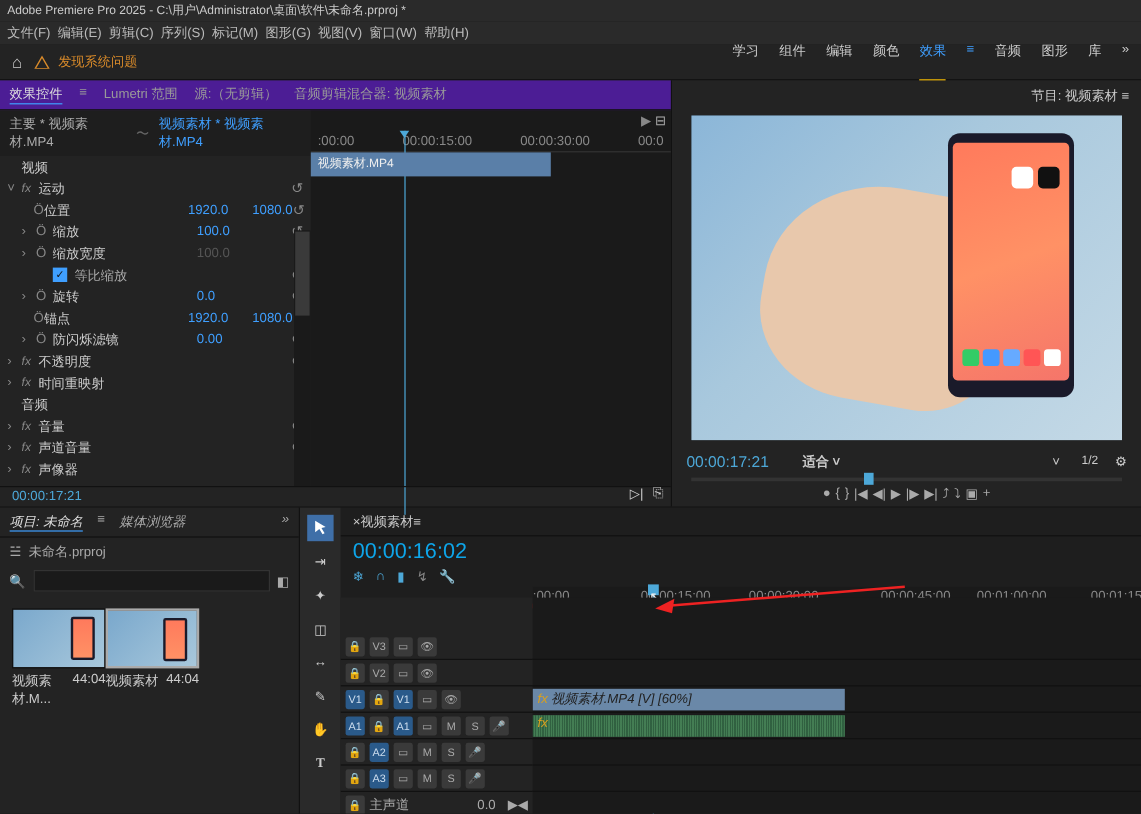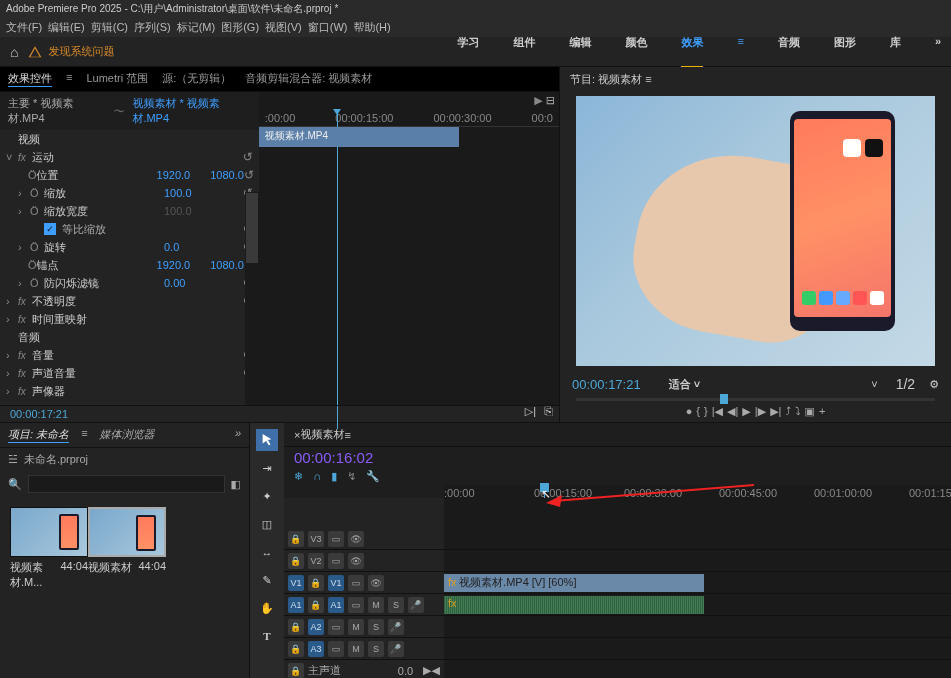--- a/index.html
+++ b/index.html
@@ -3,42 +3,42 @@
 <meta charset="utf-8">
 <style>
 * { margin: 0; padding: 0; box-sizing: border-box; font-family: "Microsoft YaHei", Arial, sans-serif; font-size: 11px; }
 body { background: #1e1e1e; color: #aaa; width: 951px; height: 678px; overflow: hidden; }
 .titlebar { background: #2a2a2a; padding: 2px 6px; color: #ccc; font-size: 10px; }
 .menubar { background: #2a2a2a; padding: 2px 6px; color: #bbb; font-size: 11px; display: flex; gap: 6px; }
 .menubar span { cursor: pointer; }
 .topbar { background: #232323; height: 30px; display: flex; align-items: center; padding: 0 10px; border-bottom: 1px solid #111; }
 .topbar .warn { color: #d88a2a; margin-left: 10px; display: flex; align-items: center; gap: 6px; }
 .topbar .warn svg { width: 14px; height: 14px; }
-.top-tabs { margin-left: auto; display: flex; gap: 34px; color: #ccc; font-weight: bold; }
+.top-tabs { margin-left: auto; display: flex; gap: 17px; color: #ccc; }
 .top-tabs .active { color: #3f9fff; border-bottom: 2px solid #eab308; padding-bottom: 16px; text-align: center; }
 .top-tabs span { cursor: pointer; }
 .main { display: flex; height: 355px; }
 .left-panel { width: 560px; display: flex; flex-direction: column; background: #232323; border-right: 1px solid #111; }
-.panel-tabs { display: flex; padding: 4px 8px; border-bottom: 1px solid #111; gap: 14px; color: #999; background: #000000; }
+.panel-tabs { display: flex; padding: 4px 8px; border-bottom: 1px solid #111; gap: 14px; color: #999; background: #4c1d95; }
 .panel-tabs .active { color: #ddd; border-bottom: 1px solid #3f9fff; }
 .effect-header { padding: 4px 8px; display: flex; align-items: center; gap: 8px; background: #1e1e1e; }
 .clip-link { color: #3f9fff; }
 .clip-bar { position: absolute; left: 0; top: 0; height: 20px; background: #5a7fa8; color: #eee; padding: 2px 6px; font-size: 10px; width: 200px; }
 .row { display: flex; align-items: center; height: 18px; padding: 1px 6px; }
 .twisty { width: 12px; color: #888; }
 .fx { width: 14px; font-style: italic; color: #888; font-size: 10px;}
 .stopwatch { width: 14px; color: #888; }
 .prop-name { flex: 0 0 120px; color: #ccc; }
 .prop-val { color: #3f9fff; margin-right: 20px; }
 .val2 { color: #3f9fff; }
 .checkbox { width: 12px; height: 12px; background: #3f9fff; display: inline-flex; align-items: center; justify-content: center; color: #111; font-size: 9px; margin-right: 6px;}
 .reset { margin-left: auto; color: #888; font-size: 12px; }
 .scroll-bar { position: absolute; right: 0; top: 100px; width: 14px; height: 260px; background: #1a1a1a; }
 .scroll-thumb { background: #3a3a3a; width: 12px; height: 70px; margin: 1px; }
-.right-panel { flex: 1; background: #232323; display: flex; flex-direction: column; }
+.right-panel { flex: 1; background: #232323; display: flex; flex-direction: column; text-align: right; }
 .program-title { padding: 5px 10px; color: #ccc; }
 .monitor { flex: 1; background: #000; margin: 4px 16px; position: relative; overflow: hidden; }
 .phone-scene { position: absolute; inset: 0; background: linear-gradient(135deg,#8bb6d8 0%, #a8c8dd 40%, #c4d9e6 100%); }
 .hand { position: absolute; left: 60px; top: 60px; width: 200px; height: 180px; background: #e8c8ac; border-radius: 50% 20% 30% 40%; transform: rotate(10deg); }
 .phone { position: absolute; right: 40px; top: 15px; width: 105px; height: 220px; background: #1a1a2a; border-radius: 10px; padding: 8px 4px 14px; }
 .phone-screen { width: 100%; height: 100%; background: linear-gradient(160deg, #ff7a5c, #ff9165, #f5756a); border-radius: 4px; position: relative; }
 .phone-icons { position: absolute; top: 20px; right: 8px; display: flex; gap: 4px; }
 .phone-icon { width: 18px; height: 18px; background: #fff; border-radius: 4px; }
 .phone-dock { position: absolute; bottom: 6px; left: 6px; right: 6px; height: 20px; display: flex; justify-content: space-around; }
 .dock-ico { width: 14px; height: 14px; border-radius: 3px; }
@@ -58,50 +58,50 @@
 .thumb-img { width: 78px; height: 50px; background: linear-gradient(135deg,#7aa8cc,#a8c8dc); border: 1px solid #111; position: relative; }
 .thumb-img.sel { border: 2px solid #aaa; }
 .thumb-phone { position: absolute; right: 8px; top: 6px; width: 20px; height: 36px; background: #1a1a2a; border-radius: 2px; }
 .thumb-phone::after { content:''; position:absolute; inset:2px; background: linear-gradient(#ff7a5c,#ff9165); }
 .clip-label { font-size: 9px; color: #ccc; margin-top: 3px; display: flex; justify-content: space-between; }
 .toolbar { width: 34px; background: #2a2a2a; display: flex; flex-direction: column; align-items: center; padding-top: 6px; gap: 6px; }
 .tool { width: 22px; height: 22px; display: flex; align-items: center; justify-content: center; color: #ccc; cursor: pointer; }
 .tool.active { background: #3f6fa8; }
 .timeline { flex: 1; background: #1e1e1e; display: flex; flex-direction: column; }
 .tl-header { padding: 4px 10px; color: #ccc; border-bottom: 1px solid #111; display: flex; align-items: center;}
-.tl-time { color: #8b5cf6; font-size: 15px; padding: 2px 10px; }
+.tl-time { color: #0ea5e9; font-size: 18px; padding: 2px 10px; }
 .tl-toolbar { display: flex; gap: 10px; padding: 2px 10px; color: #888; }
 .ruler { height: 18px; background: #1a1a1a; position: relative; margin-left: 160px; font-size: 9px; color: #888; }
 .ruler span { position: absolute; top: 2px; }
 .playhead { position: absolute; top: 0; width: 1px; height: 200px; background: #4da8d8; }
 .playhead::before { content:''; position:absolute; top:-2px; left:-4px; width:9px; height:9px; background:#4da8d8; }
 .playhead-label { position: absolute; top: 8px; color: #eee; font-size: 12px; transform: translateX(-3px);}
 .red-zone { position: absolute; top: 14px; height: 4px; background: #8a1a1a; }
 .tracks { display: flex; }
 .track-heads { width: 160px; background: #232323; }
 .track-row { display: flex; align-items: center; height: 22px; border-bottom: 1px solid #111; padding: 0 4px; gap: 4px; font-size: 9px; color: #aaa;}
 .track-btn { width: 16px; height: 16px; background: #3a3a3a; display: flex; align-items: center; justify-content: center; border-radius: 2px; cursor: pointer; font-size: 9px;}
 .track-btn.blue { background: #2a5a8a; color: #cde; }
 .track-area { flex: 1; position: relative; background: #1a1a1a; }
 .track-lane { height: 22px; border-bottom: 1px solid #111; position: relative; }
-.tclip { position: absolute; top: 2px; height: 18px; background: #6a88a8; font-size: 9px; color: #222; padding: 1px 4px; overflow: hidden; }
+.tclip { position: absolute; top: 2px; height: 18px; background: #6a88a8; font-size: 9px; color: #222; padding: 1px 4px; overflow: hidden; font-style: italic; }
 .tclip.audio { background: #3a6a4a; }
 .tclip .wave { position: absolute; inset: 0; background: repeating-linear-gradient(90deg, #2a5a3a, #2a5a3a 1px, #4a8a5a 1px, #4a8a5a 2px); opacity: .6;}
 .arrow { position: absolute; z-index: 20; }
 .eff-right { flex: 1; background: #1a1a1a; position: relative; }
 .eff-right-top { display: flex; height: 18px; font-size: 9px; color: #888; padding: 0 6px; gap: 40px; border-bottom: 1px solid #333; align-items: center; position: relative;}
 .eff-right-top .ph { position: absolute; top:0; width:1px; height: 320px; background: #4da8d8; }
 .eff-right-top .ph::before { content:''; position:absolute; top:0; left:-4px; border: 4px solid transparent; border-top: 6px solid #4da8d8; }
 .bottom-bar { padding: 2px 10px; color: #4da8d8; font-size: 11px; display:flex; gap:8px; align-items:center; }
 .export-row { position: absolute; right: 6px; bottom: 4px; display: flex; gap: 8px; color: #ccc; font-size: 14px;}
 .eff-split { display: flex; flex: 1; position: relative; }
 .eff-props { width: 326px; background: #232323; position: relative; overflow: hidden;}
 .fit { color: #ccc; margin-left: 20px; font-weight: bold; }
 .res { color: #ccc; margin-left: auto; }
-.pg { margin-left: 10px; color: #ccc; font-size: 14px;}
+.pg { margin-left: 10px; color: #ccc; font-size: 10px;}
 svg { display: block; }
 </style>
 </head>
 <body>
 
 <div class="titlebar">Adobe Premiere Pro 2025 - C:\用户\Administrator\桌面\软件\未命名.prproj *</div>
 <div class="menubar">
   <span>文件(F)</span>
   <span>编辑(E)</span>
   <span>剪辑(C)</span>
@@ -377,21 +377,21 @@
       <span style="color:#4da8d8;">❄</span>
       <span style="color:#4da8d8;">∩</span>
       <span style="color:#4da8d8;">▮</span>
       <span>↯</span>
       <span>🔧</span>
     </div>
     <div class="ruler">
       <span style="left:0;">:00:00</span>
       <span style="left:90px;">00:00:15:00</span>
       <span style="left:180px;">00:00:30:00</span>
-      <span style="left:275px;">00:00:45:00</span>
+      <span style="left:290px;">00:00:45:00</span>
       <span style="left:370px;">00:01:00:00</span>
       <span style="left:465px;">00:01:15:00</span>
       <div class="red-zone" style="left:0; width:260px;"></div>
       <div class="playhead" style="left:100px;">
           <span class="playhead-label">↖</span>
         </div>
       <svg class="arrow" style="left:100px; top:-2px;" width="220" height="40">
         <line x1="10" y1="18" x2="210" y2="2" stroke="#e22" stroke-width="2"></line>
         <polygon points="2,20 18,12 16,24" fill="#e22"></polygon>
       </svg>

